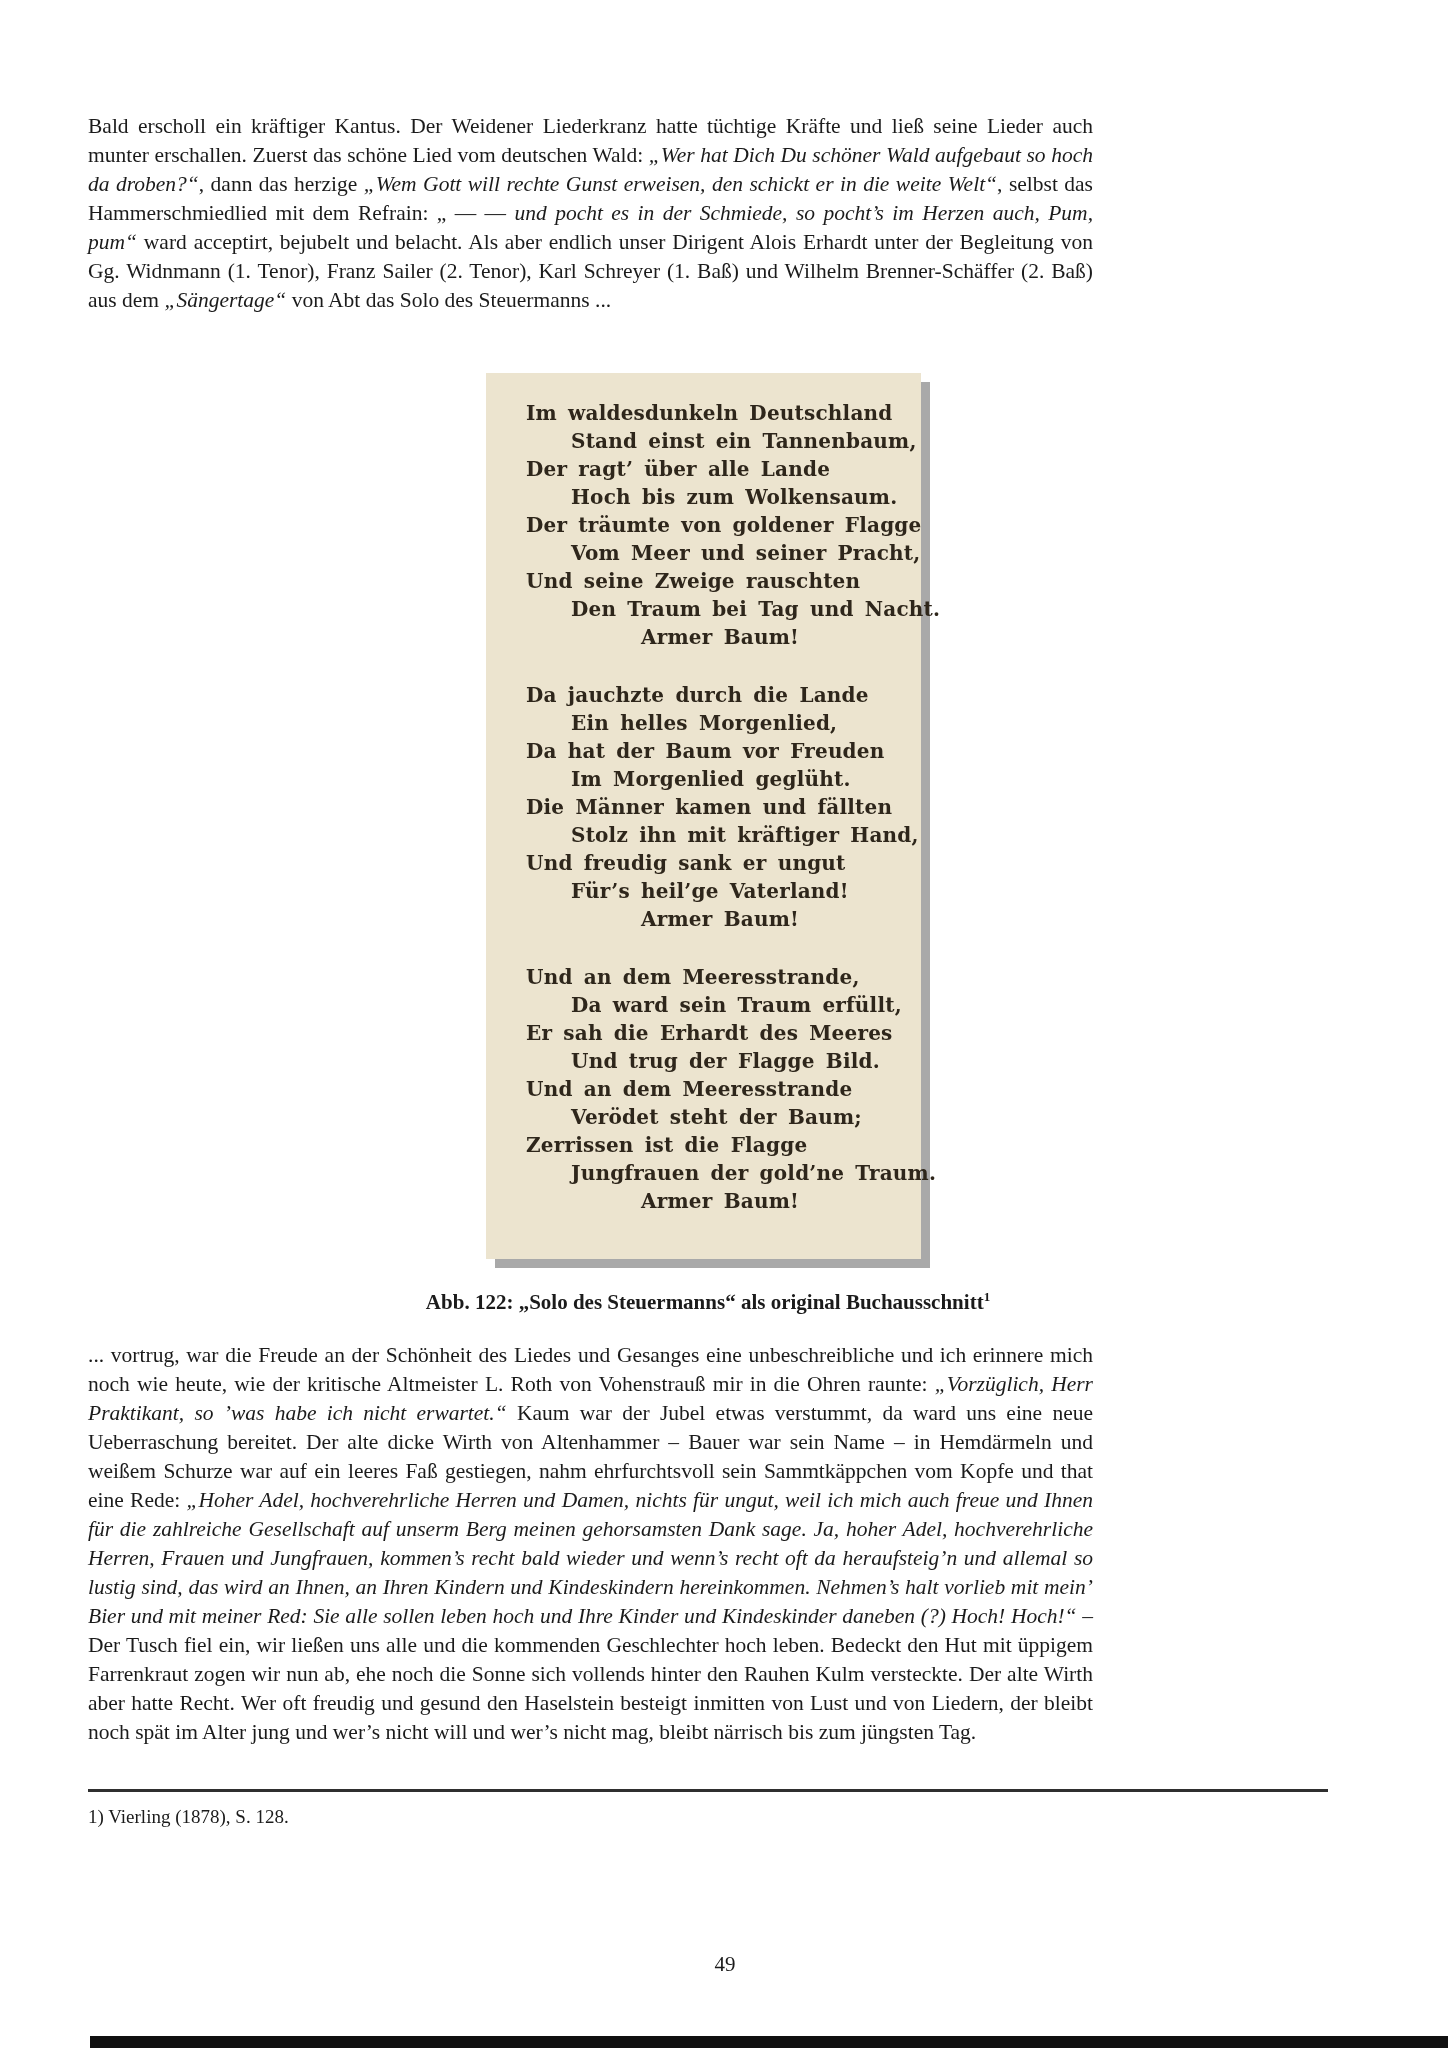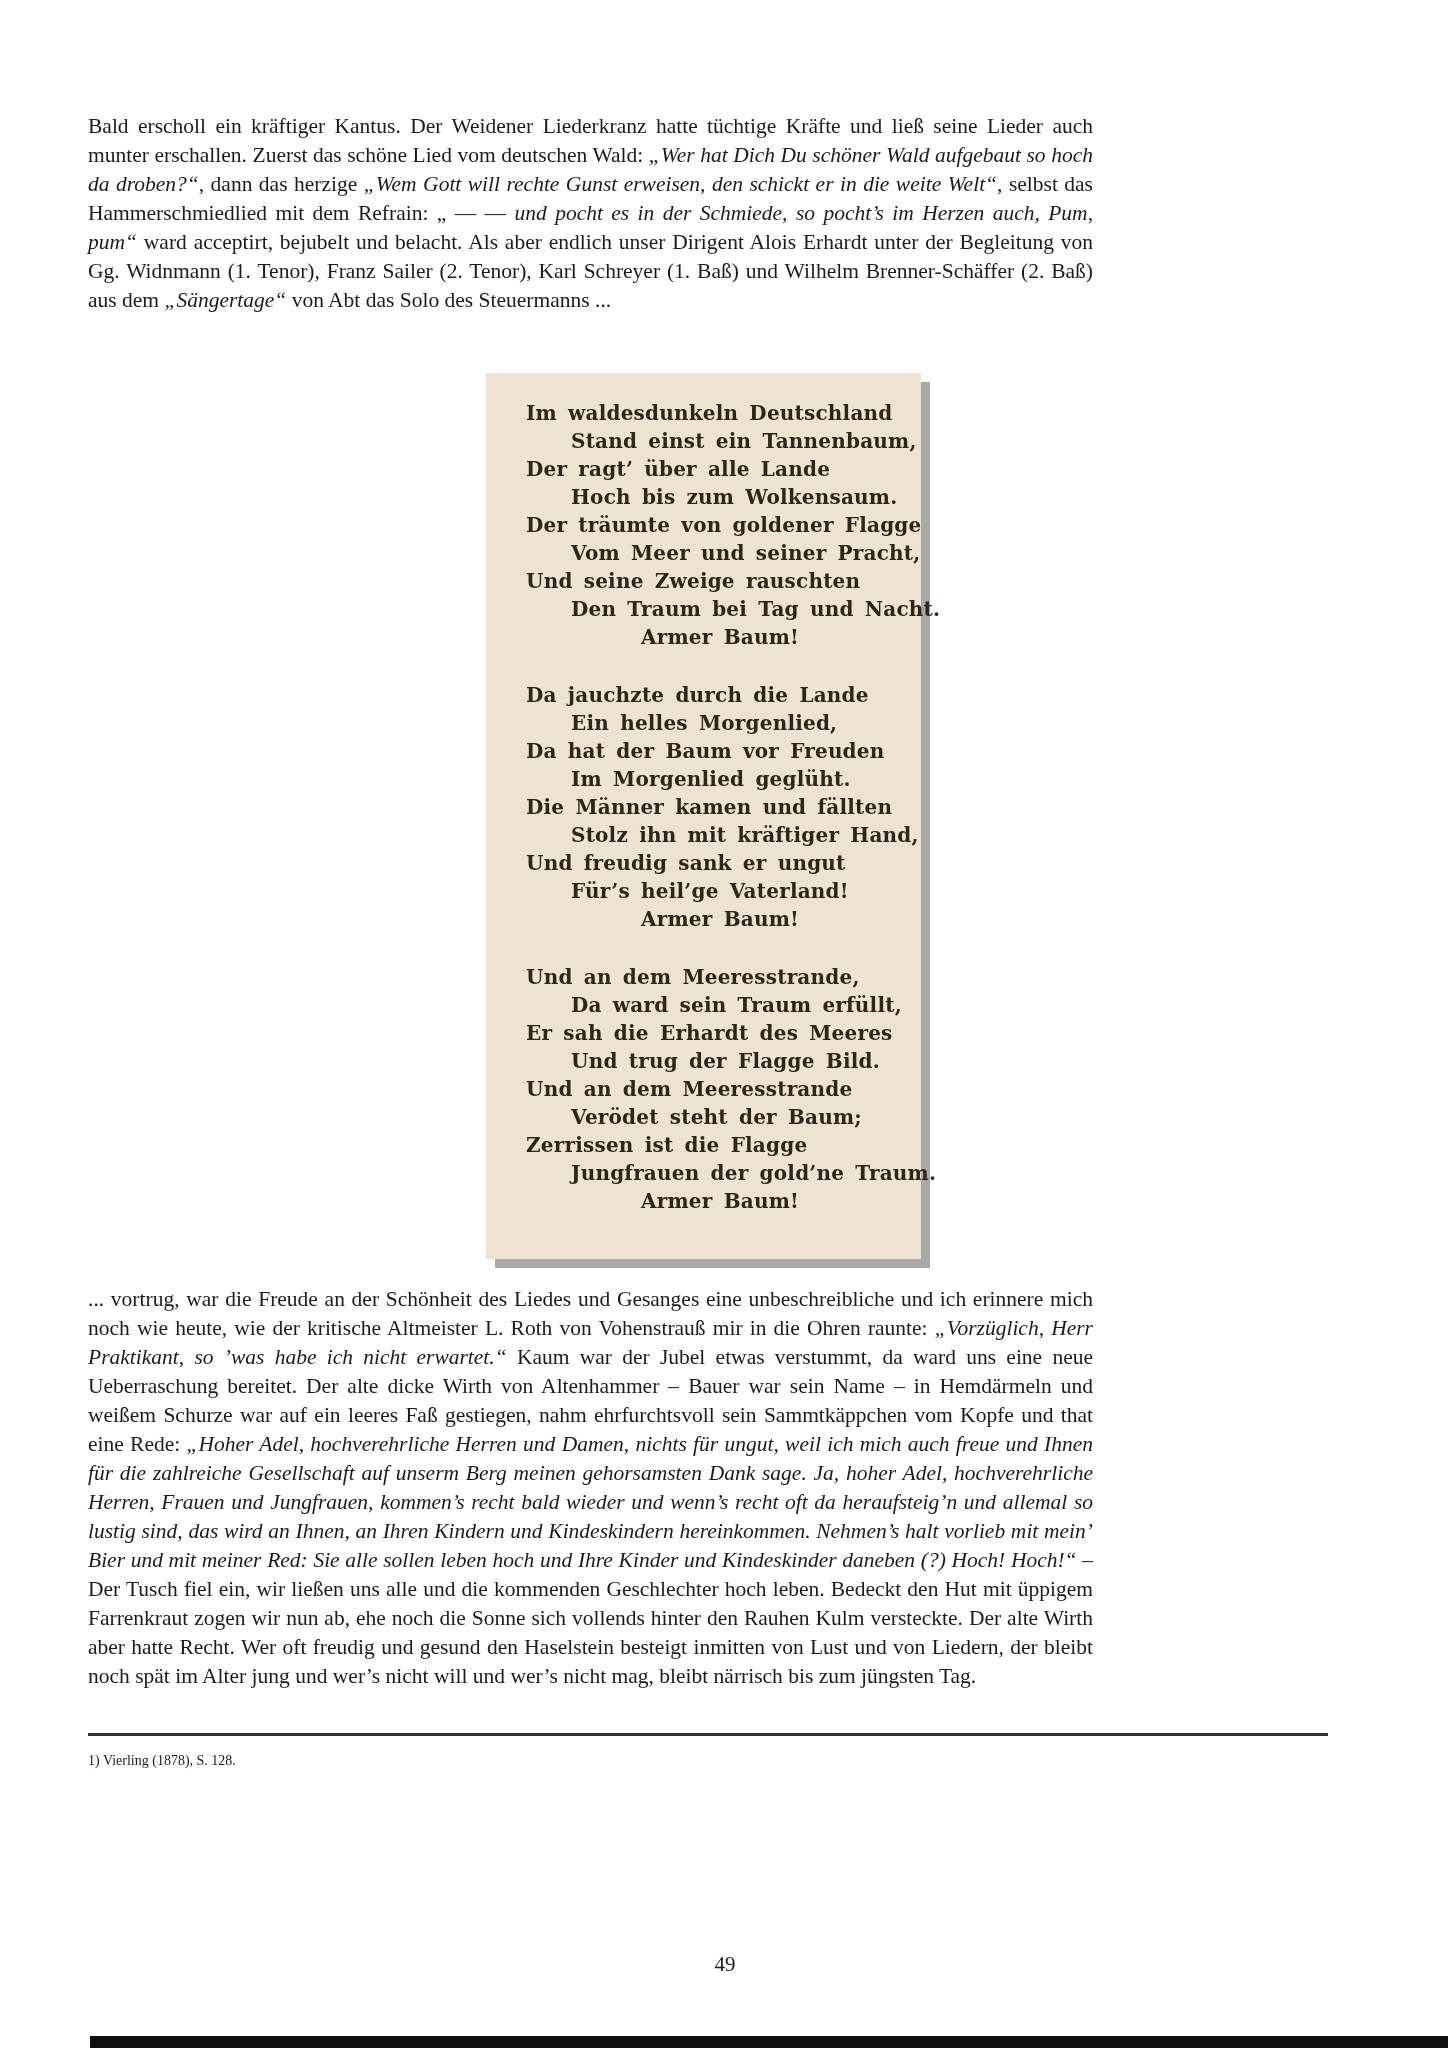--- a/index.html
+++ b/index.html
@@ -60,21 +60,21 @@
   .figure-caption sup{font-size:13px;}
   
   .footnote-rule{
     width:1240px;
     height:3px;
     background:#2f2f2f;
     margin-top:42px;
   }
   .footnote-text{
     margin:12px 0 0 0;
-    font-size:14px;
+    font-size:19px;
     line-height:26px;
   }
   .page-number{
     position:absolute;
     top:1952px;left:105px;width:1240px;
     text-align:center;
     font-size:21px;
   }
   .scan-edge{
     position:absolute;
@@ -120,20 +120,23 @@
             <div class="poem-line ind-1">Da ward sein Traum erfüllt,</div>
             <div class="poem-line ind-0">Er sah die Erhardt des Meeres</div>
             <div class="poem-line ind-1">Und trug der Flagge Bild.</div>
             <div class="poem-line ind-0">Und an dem Meeresstrande</div>
             <div class="poem-line ind-1">Verödet steht der Baum;</div>
             <div class="poem-line ind-0">Zerrissen ist die Flagge</div>
             <div class="poem-line ind-1">Jungfrauen der gold’ne Traum.</div>
             <div class="poem-line ind-2">Armer Baum!</div>
           </div>
         </div>
+      <figcaption class="figure-caption">
+        <span>Abb. 122: „Solo des Steuermanns“ als original Buchausschnitt</span><sup>1</sup>
+      </figcaption>
     </figure>
 
     <p class="body-par" style="margin-top:26px"><span>... vortrug, war die Freude an der Schönheit des Liedes und Gesanges eine unbeschreibliche und ich erinnere mich noch wie heute, wie der kritische Altmeister L. Roth von Vohenstrauß mir in die Ohren raunte: </span><span class="it">„Vorzüglich, Herr Praktikant, so ’was habe ich nicht erwartet.“</span><span> Kaum war der Jubel etwas verstummt, da ward uns eine neue Ueberraschung bereitet. Der alte dicke Wirth von Altenhammer – Bauer war sein Name – in Hemdärmeln und weißem Schurze war auf ein leeres Faß gestiegen, nahm ehrfurchtsvoll sein Sammtkäppchen vom Kopfe und that eine Rede: </span><span class="it">„Hoher Adel, hochverehrliche Herren und Damen, nichts für ungut, weil ich mich auch freue und Ihnen für die zahlreiche Gesellschaft auf unserm Berg meinen gehorsamsten Dank sage. Ja, hoher Adel, hochverehrliche Herren, Frauen und Jungfrauen, kommen’s recht bald wieder und wenn’s recht oft da heraufsteig’n und allemal so lustig sind, das wird an Ihnen, an Ihren Kindern und Kindeskindern hereinkommen. Nehmen’s halt vorlieb mit mein’ Bier und mit meiner Red: Sie alle sollen leben hoch und Ihre Kinder und Kindeskinder daneben (?) Hoch! Hoch!“</span><span> – Der Tusch fiel ein, wir ließen uns alle und die kommenden Geschlechter hoch leben. Bedeckt den Hut mit üppigem Farrenkraut zogen wir nun ab, ehe noch die Sonne sich vollends hinter den Rauhen Kulm versteckte. Der alte Wirth aber hatte Recht. Wer oft freudig und gesund den Haselstein besteigt inmitten von Lust und von Liedern, der bleibt noch spät im Alter jung und wer’s nicht will und wer’s nicht mag, bleibt närrisch bis zum jüngsten Tag.</span></p>
 
     <div class="footnote-rule"></div>
     <p class="footnote-text">1) Vierling (1878), S. 128.</p>
 
   </div>
 
   <div class="page-number">49</div>

